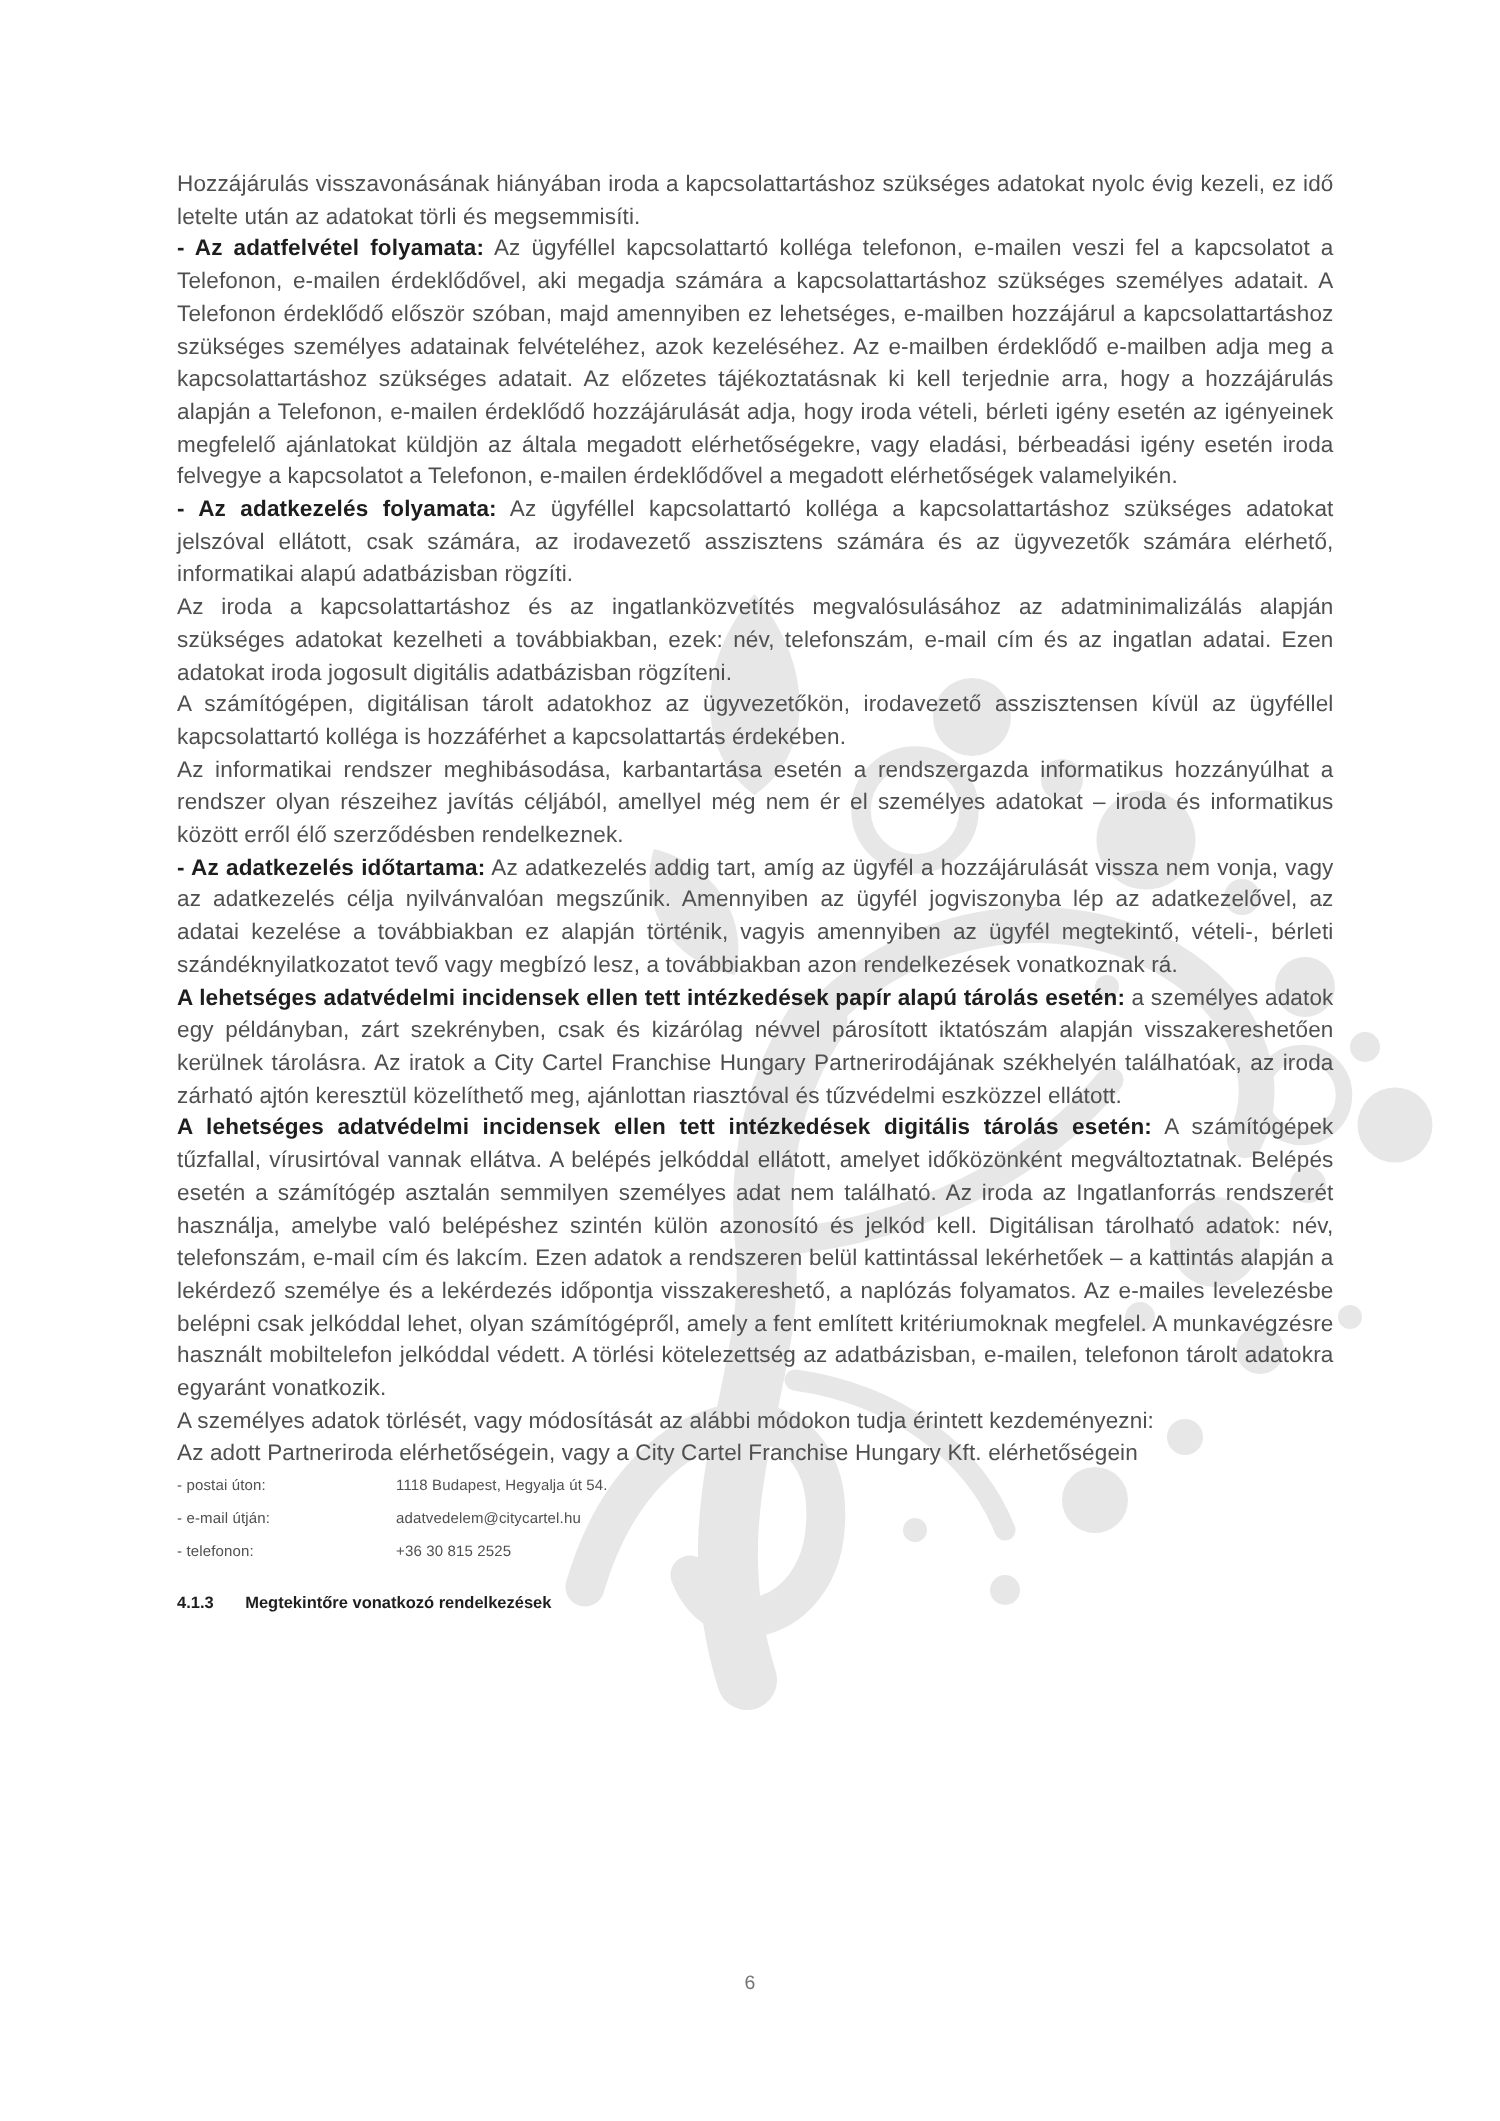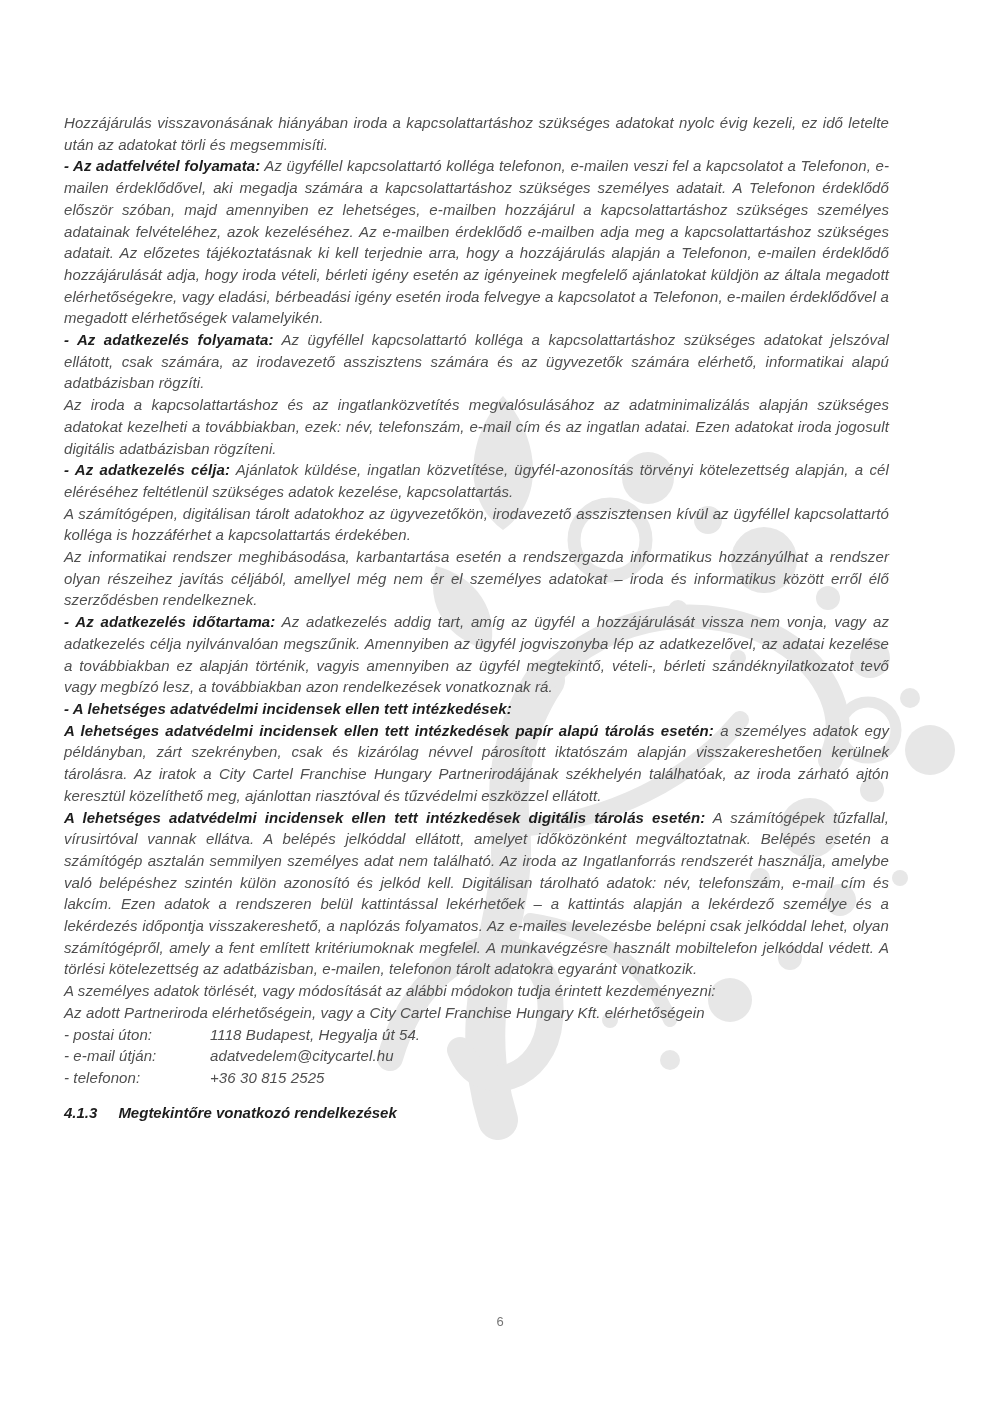--- a/index.html
+++ b/index.html
@@ -25,54 +25,53 @@
     left: 308px;
     top: 358px;
     width: 660px;
     height: 785px;
     z-index: 0;
     pointer-events: none;
   }
   .content {
     position: relative;
     z-index: 1;
-    padding: 112px 111px 0 64px;
-    font-style: italic;
+    padding: 112px 111px 0 118px;
   }
   .content p {
     margin: 0;
     font-size: 15px;
     line-height: 21.7px;
     letter-spacing: 0.1px;
     color: var(--text-color, #4f4f4f);
     text-align: justify;
   }
   .content p b {
     font-weight: 700;
     color: var(--bold-color, #1e1e1e);
   }
   .content p.bold-full {
     font-weight: 700;
     color: var(--bold-color, #1e1e1e);
   }
   .contact-row {
     display: flex;
-    font-size: 15px;
+    font-size: 10px;
     line-height: 21.7px;
     letter-spacing: 0.1px;
     color: var(--text-color, #4f4f4f);
     align-items: center;
   }
   .contact-label {
     width: 146px;
     flex: 0 0 146px;
   }
   .section-heading {
     margin-top: 13px;
-    font-size: 15px;
+    font-size: 11px;
     line-height: 22px;
     font-weight: 700;
     color: var(--bold-color, #1e1e1e);
     display: flex;
   }
   .section-number {
     margin-right: 21px;
   }
   .page-number {
     position: absolute;
@@ -124,25 +123,23 @@
     </g>
   </svg>
 
   <div class="content">
 
     <div>
         <p>Hozzájárulás visszavonásának hiányában iroda a kapcsolattartáshoz szükséges adatokat nyolc évig kezeli, ez idő letelte után az adatokat törli és megsemmisíti.</p>
         <p><b>- Az adatfelvétel folyamata:</b><span> Az ügyféllel kapcsolattartó kolléga telefonon, e-mailen veszi fel a kapcsolatot a Telefonon, e-mailen érdeklődővel, aki megadja számára a kapcsolattartáshoz szükséges személyes adatait. A Telefonon érdeklődő először szóban, majd amennyiben ez lehetséges, e-mailben hozzájárul a kapcsolattartáshoz szükséges személyes adatainak felvételéhez, azok kezeléséhez. Az e-mailben érdeklődő e-mailben adja meg a kapcsolattartáshoz szükséges adatait. Az előzetes tájékoztatásnak ki kell terjednie arra, hogy a hozzájárulás alapján a Telefonon, e-mailen érdeklődő hozzájárulását adja, hogy iroda vételi, bérleti igény esetén az igényeinek megfelelő ajánlatokat küldjön az általa megadott elérhetőségekre, vagy eladási, bérbeadási igény esetén iroda felvegye a kapcsolatot a Telefonon, e-mailen érdeklődővel a megadott elérhetőségek valamelyikén.</span></p>
         <p><b>- Az adatkezelés folyamata:</b><span> Az ügyféllel kapcsolattartó kolléga a kapcsolattartáshoz szükséges adatokat jelszóval ellátott, csak számára, az irodavezető asszisztens számára és az ügyvezetők számára elérhető, informatikai alapú adatbázisban rögzíti.</span></p>
         <p>Az iroda a kapcsolattartáshoz és az ingatlanközvetítés megvalósulásához az adatminimalizálás alapján szükséges adatokat kezelheti a továbbiakban, ezek: név, telefonszám, e-mail cím és az ingatlan adatai. Ezen adatokat iroda jogosult digitális adatbázisban rögzíteni.</p>
-        <p><b>- Az adatkezelés célja:</b><span> Ajánlatok küldése, ingatlan közvetítése, ügyfél-azonosítás törvényi kötelezettség alapján, a cél eléréséhez feltétlenül szükséges adatok kezelése, kapcsolattartás.</span></p>
         <p>A számítógépen, digitálisan tárolt adatokhoz az ügyvezetőkön, irodavezető asszisztensen kívül az ügyféllel kapcsolattartó kolléga is hozzáférhet a kapcsolattartás érdekében.</p>
         <p>Az informatikai rendszer meghibásodása, karbantartása esetén a rendszergazda informatikus hozzányúlhat a rendszer olyan részeihez javítás céljából, amellyel még nem ér el személyes adatokat – iroda és informatikus között erről élő szerződésben rendelkeznek.</p>
         <p><b>- Az adatkezelés időtartama:</b><span> Az adatkezelés addig tart, amíg az ügyfél a hozzájárulását vissza nem vonja, vagy az adatkezelés célja nyilvánvalóan megszűnik. Amennyiben az ügyfél jogviszonyba lép az adatkezelővel, az adatai kezelése a továbbiakban ez alapján történik, vagyis amennyiben az ügyfél megtekintő, vételi-, bérleti szándéknyilatkozatot tevő vagy megbízó lesz, a továbbiakban azon rendelkezések vonatkoznak rá.</span></p>
-        <p class="bold-full">- A lehetséges adatvédelmi incidensek ellen tett intézkedések:</p>
         <p><b>A lehetséges adatvédelmi incidensek ellen tett intézkedések papír alapú tárolás esetén:</b><span> a személyes adatok egy példányban, zárt szekrényben, csak és kizárólag névvel párosított iktatószám alapján visszakereshetően kerülnek tárolásra. Az iratok a City Cartel Franchise Hungary Partnerirodájának székhelyén találhatóak, az iroda zárható ajtón keresztül közelíthető meg, ajánlottan riasztóval és tűzvédelmi eszközzel ellátott.</span></p>
         <p><b>A lehetséges adatvédelmi incidensek ellen tett intézkedések digitális tárolás esetén:</b><span> A számítógépek tűzfallal, vírusirtóval vannak ellátva. A belépés jelkóddal ellátott, amelyet időközönként megváltoztatnak. Belépés esetén a számítógép asztalán semmilyen személyes adat nem található. Az iroda az Ingatlanforrás rendszerét használja, amelybe való belépéshez szintén külön azonosító és jelkód kell. Digitálisan tárolható adatok: név, telefonszám, e-mail cím és lakcím. Ezen adatok a rendszeren belül kattintással lekérhetőek – a kattintás alapján a lekérdező személye és a lekérdezés időpontja visszakereshető, a naplózás folyamatos. Az e-mailes levelezésbe belépni csak jelkóddal lehet, olyan számítógépről, amely a fent említett kritériumoknak megfelel. A munkavégzésre használt mobiltelefon jelkóddal védett. A törlési kötelezettség az adatbázisban, e-mailen, telefonon tárolt adatokra egyaránt vonatkozik.</span></p>
         <p>A személyes adatok törlését, vagy módosítását az alábbi módokon tudja érintett kezdeményezni:</p>
         <p>Az adott Partneriroda elérhetőségein, vagy a City Cartel Franchise Hungary Kft. elérhetőségein</p>
       </div>
 
     <div>
         <div class="contact-row">
           <span class="contact-label">- postai úton:</span>
           <span class="contact-value">1118 Budapest, Hegyalja út 54.</span>

